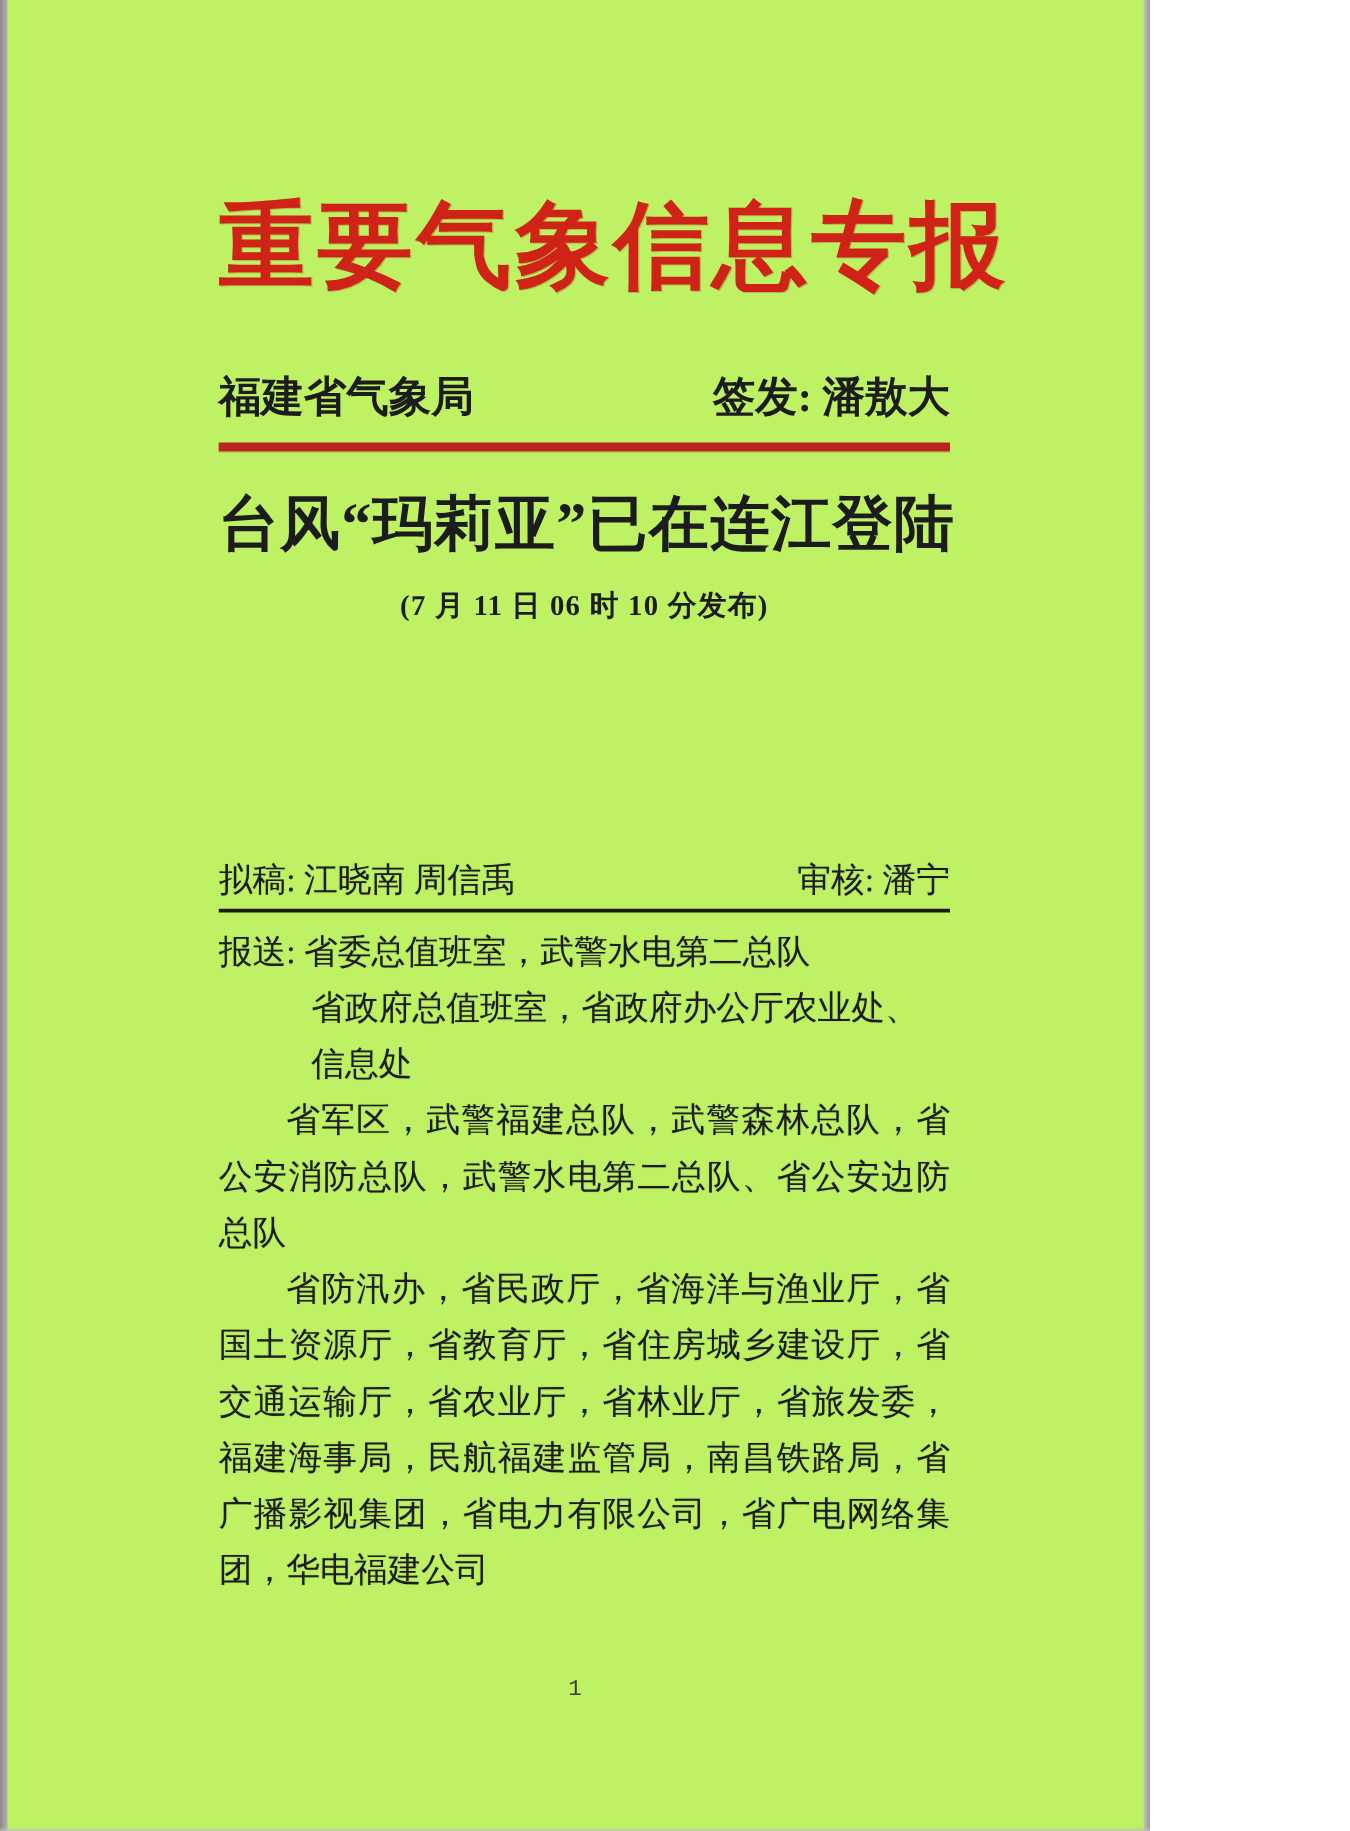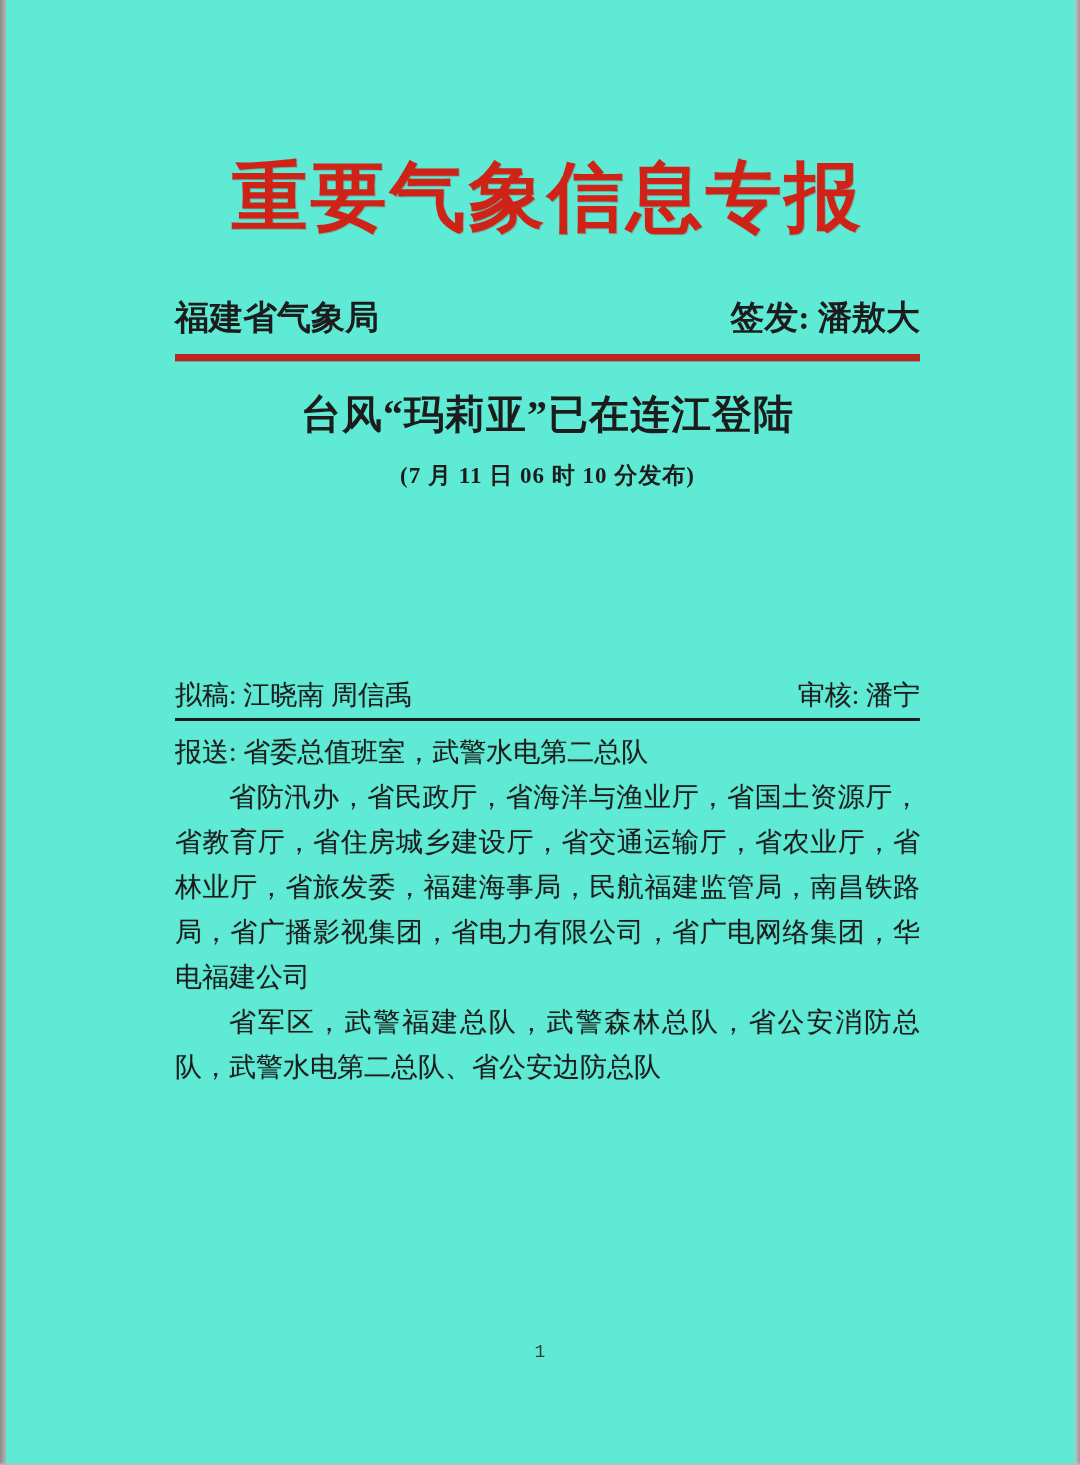--- a/index.html
+++ b/index.html
@@ -2,23 +2,23 @@
 <html><head>
 <meta charset="utf-8">
 <style>
   html, body {
     margin: 0;
     padding: 0;
     background: #ffffff;
   }
   .photo {
     position: relative;
-    width: 1080px;
+    width: 920px;
     height: 1465px;
-    background: #5eead4;
+    background: #bef264;
     overflow: hidden;
     font-family: "Liberation Serif", "DejaVu Serif", serif;
     color: #1c1c1c;
   }
   
   .edge-left {
     position: absolute; left: 0; top: 0; bottom: 0; width: 6px;
     background: linear-gradient(to right, #8a8a8a, #b5b5b5);
   }
   .edge-right {
@@ -62,21 +62,21 @@
     font-weight: bold;
   }
   .red-rule {
     margin-top: 13px;
     height: 7px;
     background: #bb251f;
     box-shadow: 0 1px 0 rgba(160,30,20,0.35);
   }
   .headline {
     margin: 26px 0 0 0;
-    font-size: 40px;
+    font-size: 48px;
     font-weight: bold;
     text-align: center;
     letter-spacing: 1px;
     white-space: nowrap;
   }
   .release {
     margin-top: 18px;
     font-size: 23px;
     font-weight: 600;
     text-align: center;
@@ -152,19 +152,20 @@
     <div class="sig-row">
       <span>拟稿: 江晓南 周信禹</span>
       <span>审核: 潘宁</span>
     </div>
 
     <div class="dist">
       <div class="dist-line1">
         <span class="dist-label">报送:</span>
         <span>省委总值班室，武警水电第二总队</span>
       </div>
+      <div class="dist-line2">省政府总值班室，省政府办公厅农业处、信息处</div>
+      <p class="dist-para">省军区，武警福建总队，武警森林总队，省公安消防总队，武警水电第二总队、省公安边防总队</p>
       <p class="dist-para">省防汛办，省民政厅，省海洋与渔业厅，省国土资源厅，省教育厅，省住房城乡建设厅，省交通运输厅，省农业厅，省林业厅，省旅发委，福建海事局，民航福建监管局，南昌铁路局，省广播影视集团，省电力有限公司，省广电网络集团，华电福建公司</p>
-      <p class="dist-para">省军区，武警福建总队，武警森林总队，省公安消防总队，武警水电第二总队、省公安边防总队</p>
     </div>
 
     <div class="pageno">1</div>
   </div>
 </div>
 
 </body></html>

